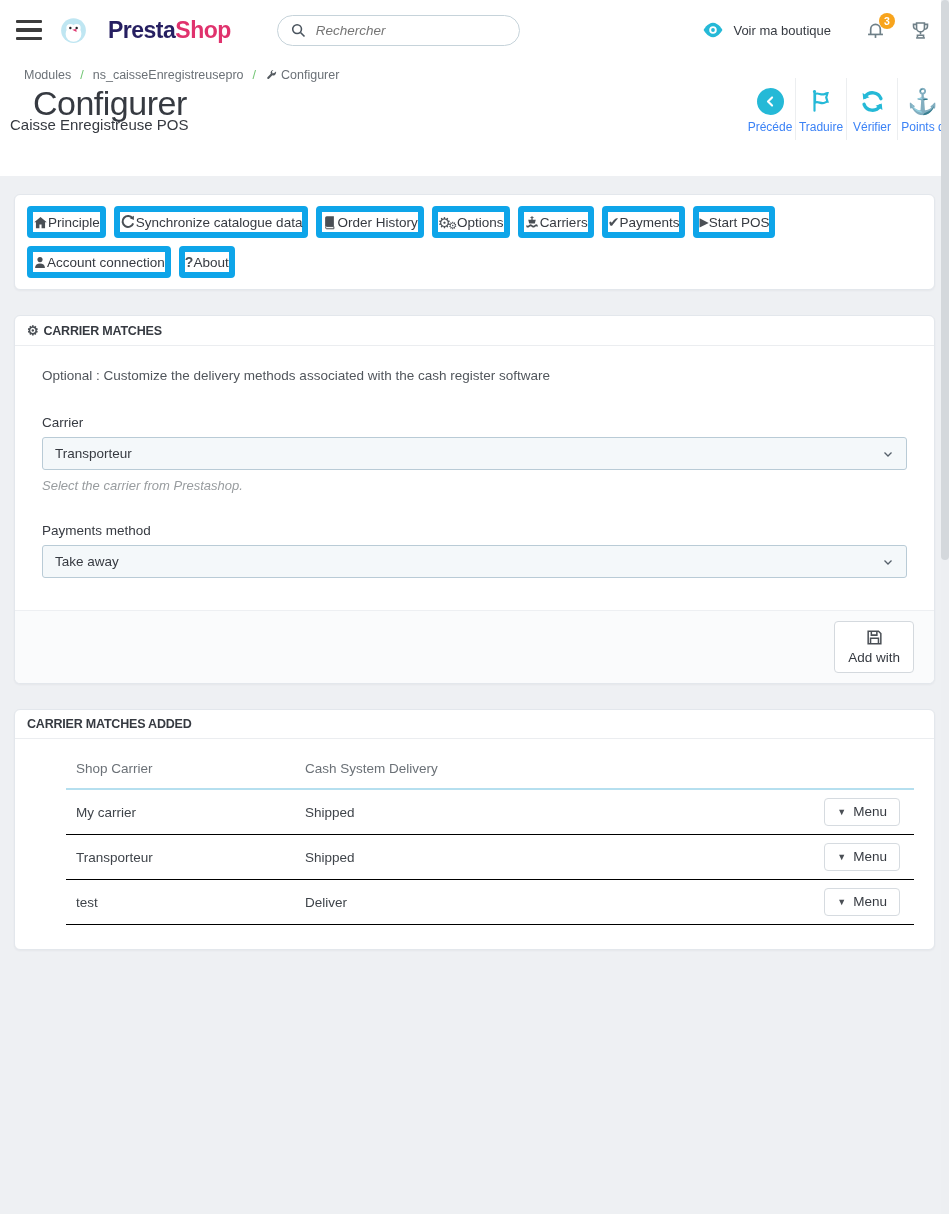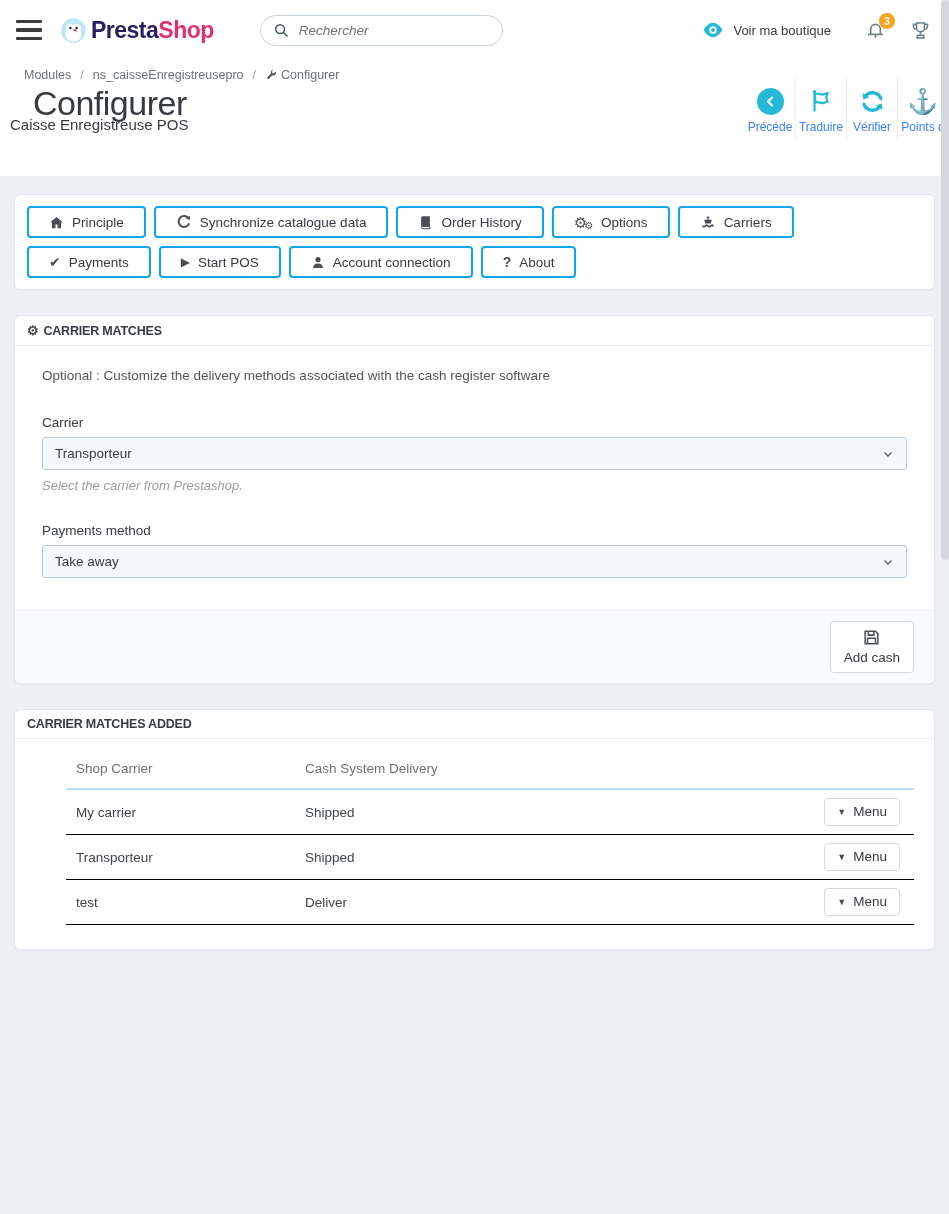--- a/index.html
+++ b/index.html
@@ -11,21 +11,21 @@
     position:relative;
     overflow:hidden;
   }
   
   .top-zone { background:#fff; }
   .app-header {
     height:60px; display:flex; align-items:center; padding:0 18px 0 10px;
   }
   .burger { width:26px; height:20px; display:flex; flex-direction:column; justify-content:space-between; cursor:pointer; margin:0 18px 0 6px; }
   .burger span { display:block; height:3.4px; background:#3c3c3c; border-radius:1px; }
-  .logo { display:flex; align-items:flex-end; gap:4px; }
+  .logo { display:flex; align-items:flex-end; gap:21px; }
   .logo-text { font-size:23px; font-weight:bold; letter-spacing:-0.5px; }
   .logo-presta { color:#261f61; }
   .logo-shop { color:#e0326d; }
   .search-pill {
     margin-left:46px; width:243px; height:31px; border:1px solid #c6d3da; border-radius:16px;
     display:flex; align-items:center; padding:0 12px; gap:9px; color:#55606a; background:#fff;
   }
   .search-pill input {
     border:none; outline:none; font-style:italic; font-size:13.5px; color:#000000; width:160px;
     font-family:"Liberation Sans", sans-serif; background:transparent;
@@ -63,22 +63,22 @@
   .anchor-glyph { font-size:25px; line-height:25px; color:#25b9d7; }
 
   
   .content { padding:18px 14px 0; }
   .panel {
     background:#fff; border:1px solid #e3e7ec; border-radius:6px;
     box-shadow:0 1px 2px rgba(50,60,70,.05); margin-bottom:25px;
   }
   .tabs-panel { padding:11px 12px; display:flex; flex-wrap:wrap; gap:8px; }
   .tab-btn {
-    display:inline-flex; align-items:center; gap:8px; height:32px; padding:0 20px;
-    background:#fff; border:2px solid #0ea5e9; border-radius:4px; font-size:13.5px; color:#363a41;
+    display:inline-flex; align-items:center; height:32px; padding:0 0;
+    background:#fff; border:6px solid #0ea5e9; border-radius:4px; font-size:13.5px; color:#363a41;
     cursor:pointer; white-space:nowrap;
   }
   .tab-btn .t-icon { display:flex; align-items:center; color:#4a4f55; }
   .gear-glyph { font-size:15px; line-height:15px; color:#4a4f55; }
   .gear-glyph.small { font-size:10px; margin-left:-3px; margin-top:6px; }
   .q-glyph { font-weight:bold; font-size:14px; }
   .check-glyph { font-size:14px; }
   .play-glyph { font-size:12px; }
 
   .panel-heading {
@@ -375,21 +375,21 @@
     </div>
     <div class="panel-footer">
       <button class="save-btn">
         <span class="f-icon">
           <svg width="19" height="19" viewBox="0 0 24 24" fill="none" stroke="#4a4f55" stroke-width="1.9">
             <path d="M4 4h13l3 3v13H4z"></path>
             <path d="M8 4v5h7V4"></path>
             <path d="M7 20v-7h10v7"></path>
           </svg>
         </span>
-        <span>Add cash</span>
+        <span>Add with</span>
       </button>
     </div>
   </div>
 
   <div class="panel">
     <div class="panel-heading">
       <span>CARRIER MATCHES ADDED</span>
     </div>
     <div class="table-wrap">
       <table class="matches">

